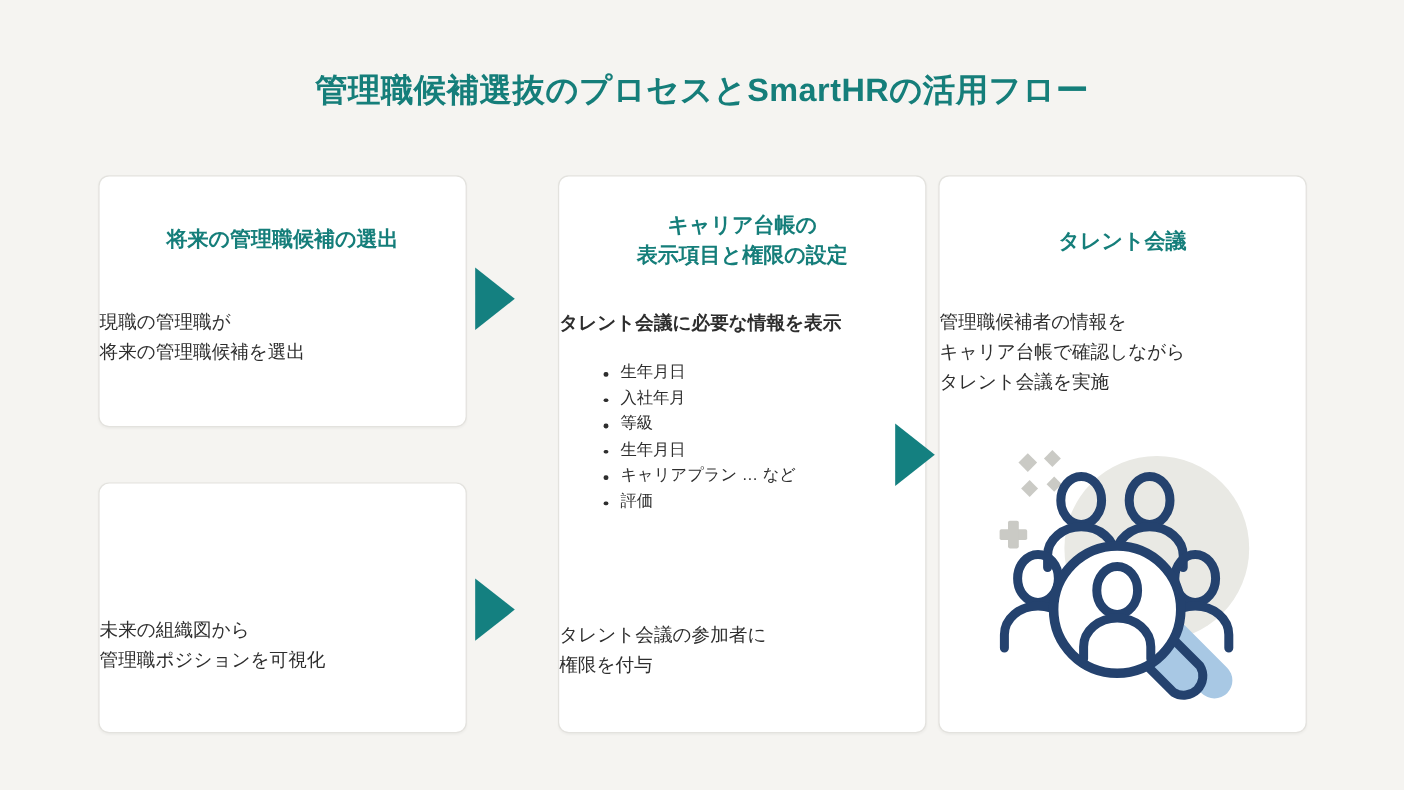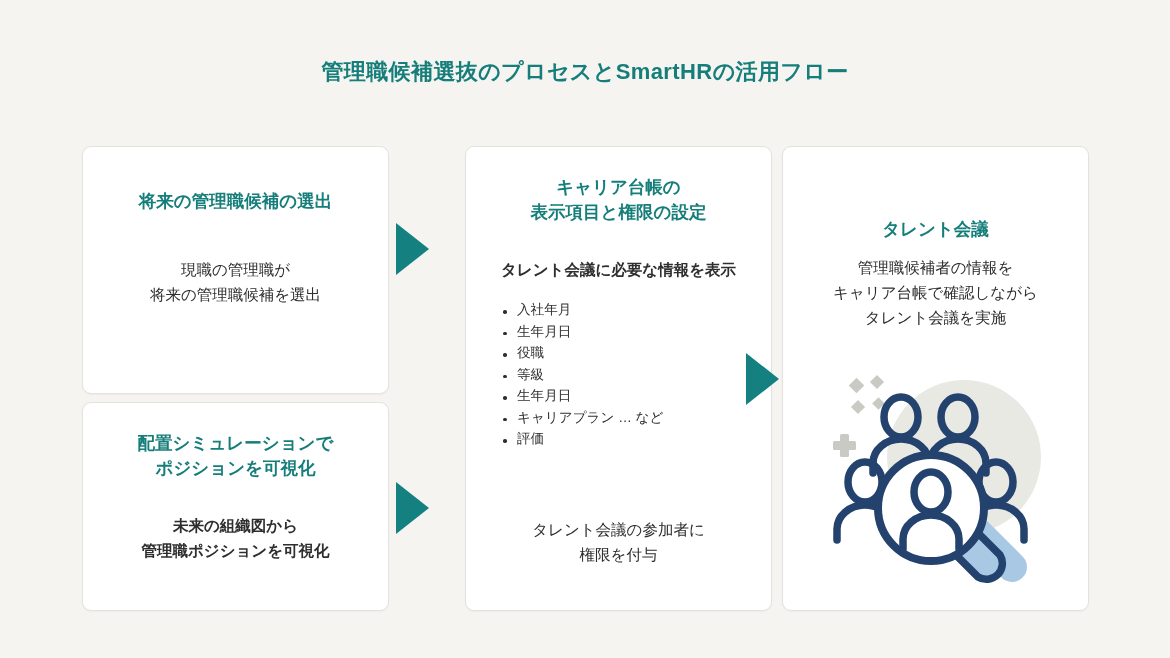--- a/index.html
+++ b/index.html
@@ -17,65 +17,64 @@
     position: relative;
   }
 
   
   .page-title {
     position: absolute;
     left: 0;
     top: 57px;
     width: 1170px;
     text-align: center;
-    font-size: 22px;
+    font-size: 27px;
     font-weight: bold;
     letter-spacing: 0.4px;
     color: #157e7a;
     white-space: nowrap;
   }
 
   
   .card {
     position: absolute;
     background: #ffffff;
     border: 1px solid #e3e2de;
     border-radius: 9px;
     box-shadow: 0 1px 2px rgba(0,0,0,0.035);
   }
 
-  .card-1 { left: 82px;  top: 146px; width: 307px; height: 248px; }
+  .card-1 { left: 82px;  top: 146px; width: 307px; height: 210px; font-family: Liberation Mono, monospace; }
   .card-2 { left: 82px;  top: 402px; width: 307px; height: 209px; }
   .card-3 { left: 432px; top: 146px; width: 307px; height: 465px; margin-left: 33px; }
   .card-4 { left: 782px; top: 146px; width: 307px; height: 465px; }
 
   .card-title {
     color: #157e7a;
     font-weight: bold;
     font-size: 17.5px;
     line-height: 1.45;
     text-align: center;
     white-space: pre-line;
   }
 
   .card-body {
     color: #2e2e2e;
     font-size: 15.5px;
     line-height: 1.62;
-    text-align: center;
     white-space: pre-line;
   }
 
   
   .c1-title { position: absolute; left: 0; top: 42px;  width: 100%; }
   .c1-body  { position: absolute; left: 0; top: 110px; width: 100%; }
 
   
   .c2-title { position: absolute; left: 0; top: 28px;  width: 100%; }
-  .c2-body  { position: absolute; left: 0; top: 110px; width: 100%; font-weight: bold; }
+  .c2-body  { position: absolute; left: 0; top: 110px; width: 100%; }
 
   
   .c3-title    { position: absolute; left: 0; top: 28px;  width: 100%; }
   .c3-subtitle { position: absolute; left: 0; top: 110px; width: 100%; font-weight: bold; }
   .c3-footer   { position: absolute; left: 0; top: 370px; width: 100%; }
 
   .bullet-list {
     position: absolute;
     left: 34px;
     top: 156px;
@@ -96,21 +95,21 @@
     position: absolute;
     left: 3px;
     top: 7px;
     width: 3.5px;
     height: 3.5px;
     border-radius: 50%;
     background: #2e2e2e;
   }
 
   
-  .c4-title { position: absolute; left: 0; top: 42px;  width: 100%; margin-top: 28px; }
+  .c4-title { position: absolute; left: 0; top: 42px;  width: 100%; }
   .c4-body  { position: absolute; left: 0; top: 110px; width: 100%; font-family: Liberation Mono, monospace; }
 
   .illustration {
     position: absolute;
     left: 46px;
     top: 222px;
     width: 215px;
     height: 218px;
   }
 
@@ -132,34 +131,31 @@
 
 <div class="page-title">管理職候補選抜のプロセスとSmartHRの活用フロー</div>
 
 <div class="card card-1">
   <div class="card-title c1-title">将来の管理職候補の選出</div>
   <div class="card-body c1-body">現職の管理職が
 将来の管理職候補を選出</div>
 </div>
 
 <div class="card card-2">
-  <div class="card-title c2-title">配置シミュレーションで
-ポジションを可視化</div>
   <div class="card-body c2-body">未来の組織図から
 管理職ポジションを可視化</div>
 </div>
 
 <div class="card card-3">
   <div class="card-title c3-title">キャリア台帳の
 表示項目と権限の設定</div>
   <div class="card-body c3-subtitle">タレント会議に必要な情報を表示</div>
   <ul class="bullet-list">
+    <li>生年月日</li>
     <li>入社年月</li>
-    <li>生年月日</li>
-    <li>役職</li>
     <li>等級</li>
     <li>生年月日</li>
     <li>キャリアプラン … など</li>
     <li>評価</li>
   </ul>
   <div class="card-body c3-footer">タレント会議の参加者に
 権限を付与</div>
 </div>
 
 <div class="card card-4">

